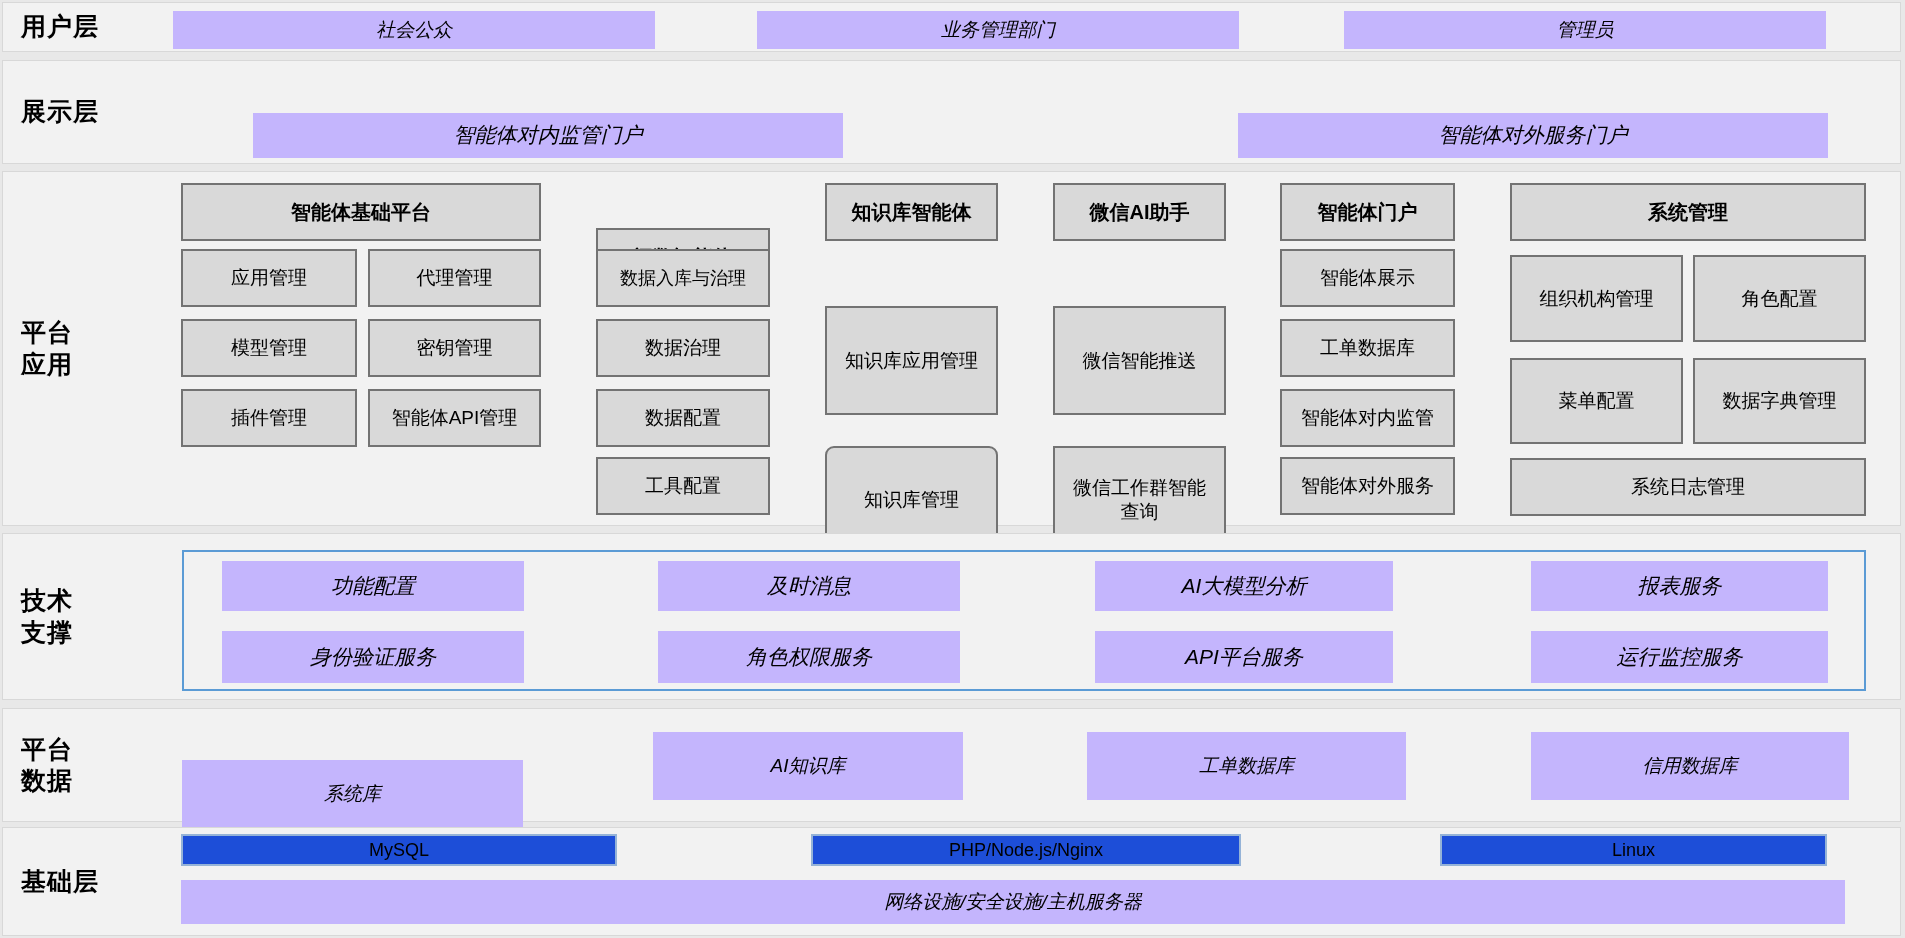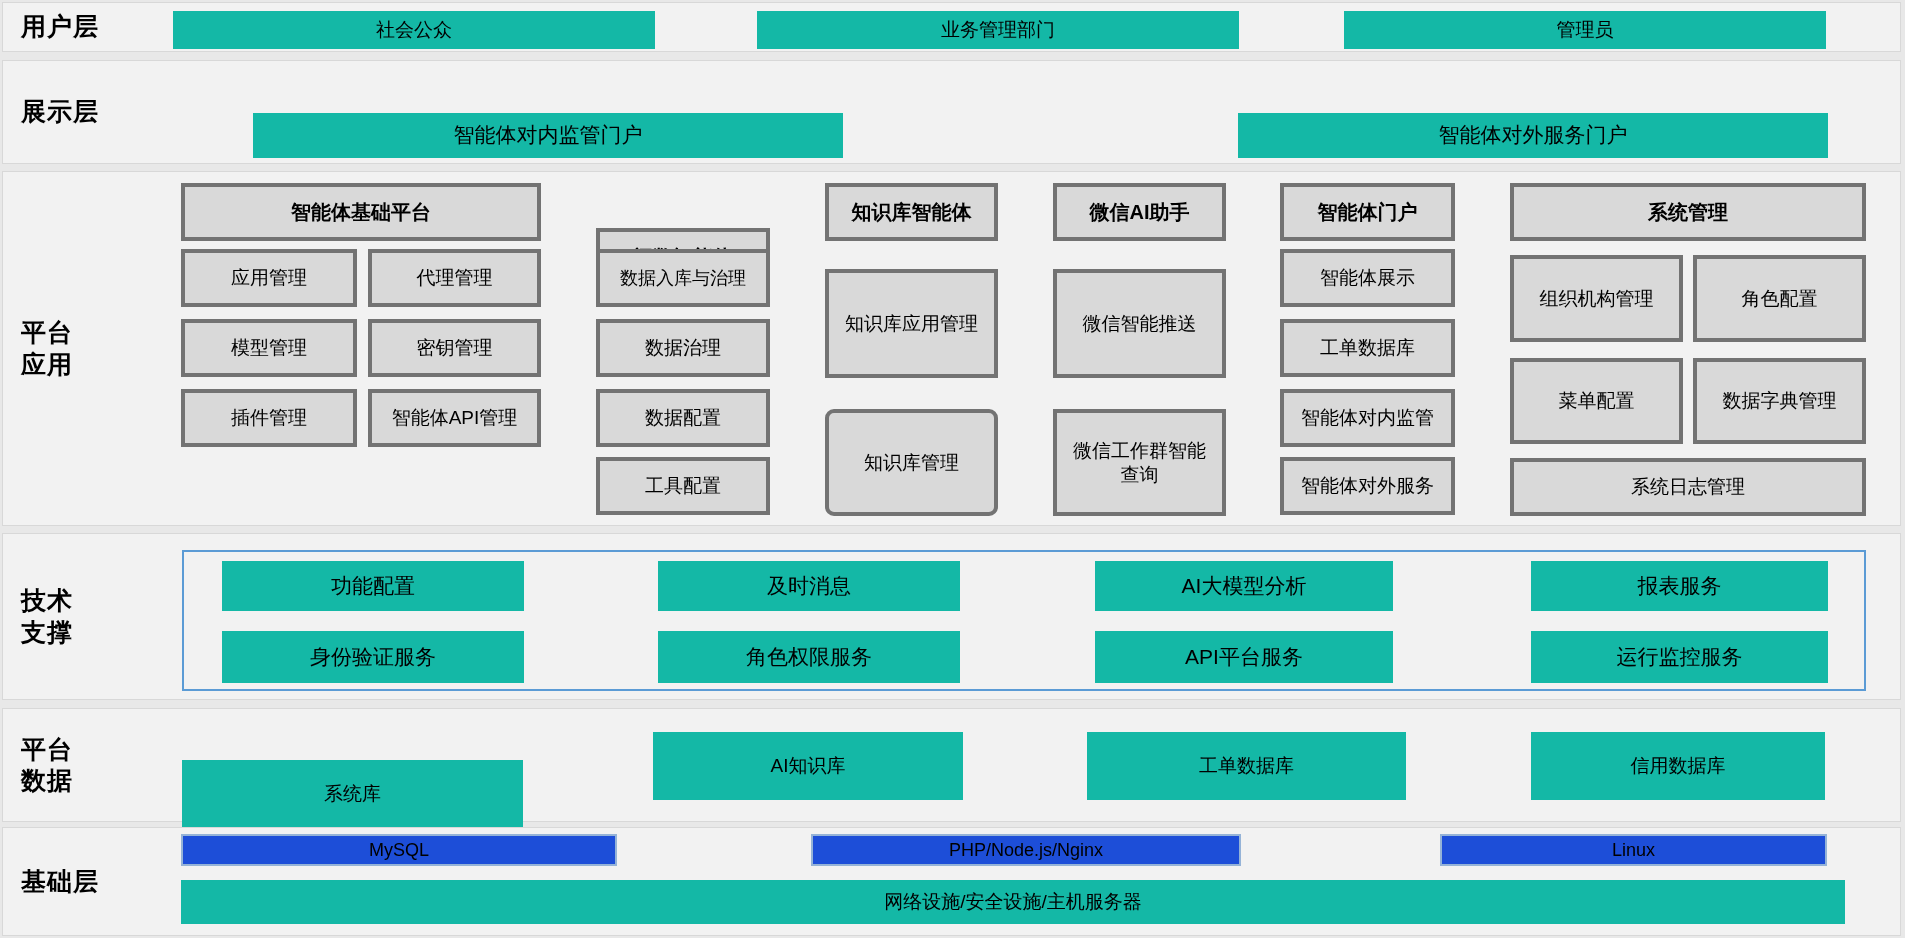--- a/index.html
+++ b/index.html
@@ -13,25 +13,25 @@
   }
   .band-label{
     position:absolute;left:18px;top:0;bottom:0;
     display:flex;flex-direction:column;justify-content:center;
     font-weight:bold;font-size:25px;line-height:1.25;letter-spacing:1px;
   }
   .box{
     position:absolute;display:flex;align-items:center;justify-content:center;
     text-align:center;box-sizing:border-box;font-size:19px;line-height:1.25;
   }
-  .blue{background:#14b8a6;}
-  .gray{background:#d9d9d9;border:4px solid #737373;}
+  .blue{background:#c4b5fd;font-style:italic;}
+  .gray{background:#d9d9d9;border:2px solid #737373;}
   .gray-infra{background:#1d4ed8;border:2px solid #95b3d7;font-size:18px;}
   .hdr{font-weight:bold;font-size:20px;}
-  .pad{padding:0 14px;}
+  .pad{padding:0 14px;margin-top:37px;}
   .tech-container{
     position:absolute;border:2px solid #5b9bd5;box-sizing:border-box;background:transparent;
   }
 </style>
 </head>
 <body>
 
 <div id="stage">
 
   <div class="band" style="top:2px;height:50px;">
@@ -110,21 +110,21 @@
   </div>
 
   <div class="band" style="top:708px;height:114px;">
     <div class="band-label">
       <span>平台</span>
       <span>数据</span>
     </div>
     <div class="box blue" style="left:179px;top:23px;width:341px;height:68px;margin-top:28px;">系统库</div>
     <div class="box blue" style="left:650px;top:23px;width:310px;height:68px;">AI知识库</div>
     <div class="box blue" style="left:1084px;top:23px;width:319px;height:68px;">工单数据库</div>
-    <div class="box blue" style="left:1528px;top:23px;width:294px;height:68px;">信用数据库</div>
+    <div class="box blue" style="left:1528px;top:23px;width:318px;height:68px;">信用数据库</div>
   </div>
 
   <div class="band" style="top:827px;height:109px;">
     <div class="band-label">
       <span>基础层</span>
     </div>
     <div class="box gray-infra" style="left:178px;top:6px;width:436px;height:32px;">MySQL</div>
     <div class="box gray-infra" style="left:808px;top:6px;width:430px;height:32px;">PHP/Node.js/Nginx</div>
     <div class="box gray-infra" style="left:1437px;top:6px;width:387px;height:32px;">Linux</div>
     <div class="box blue" style="left:178px;top:52px;width:1664px;height:44px;">网络设施/安全设施/主机服务器</div>

